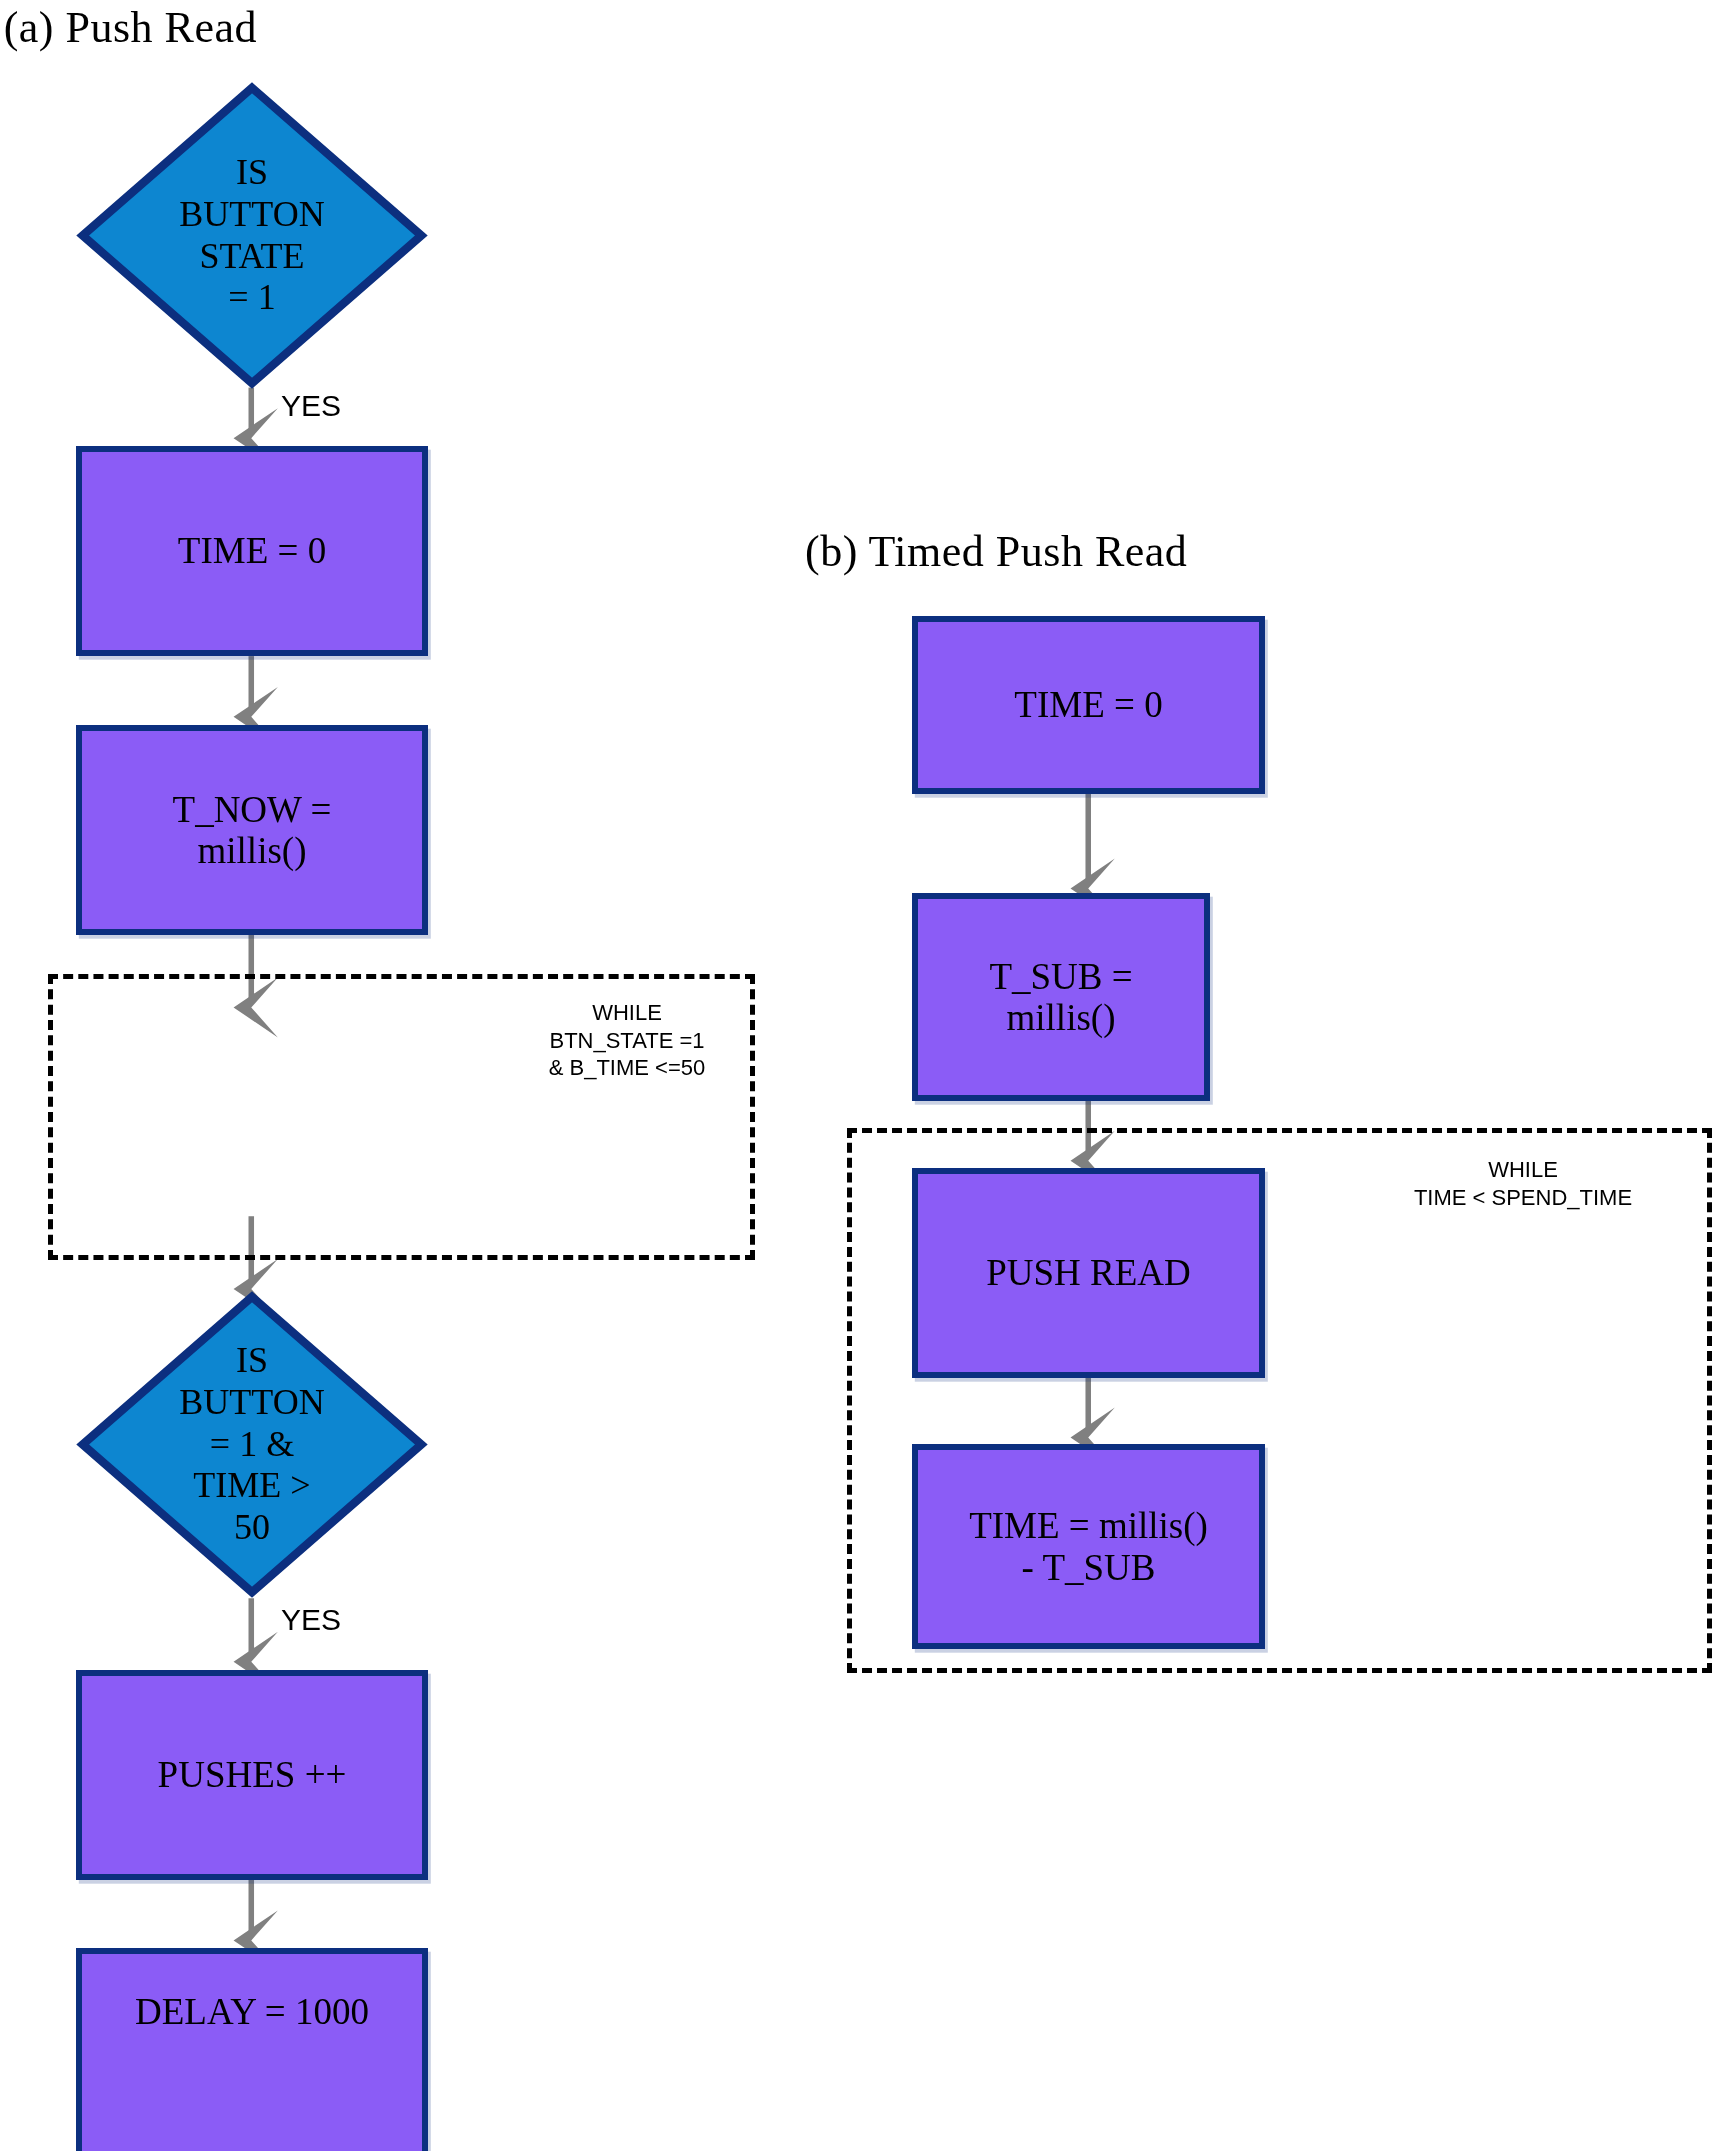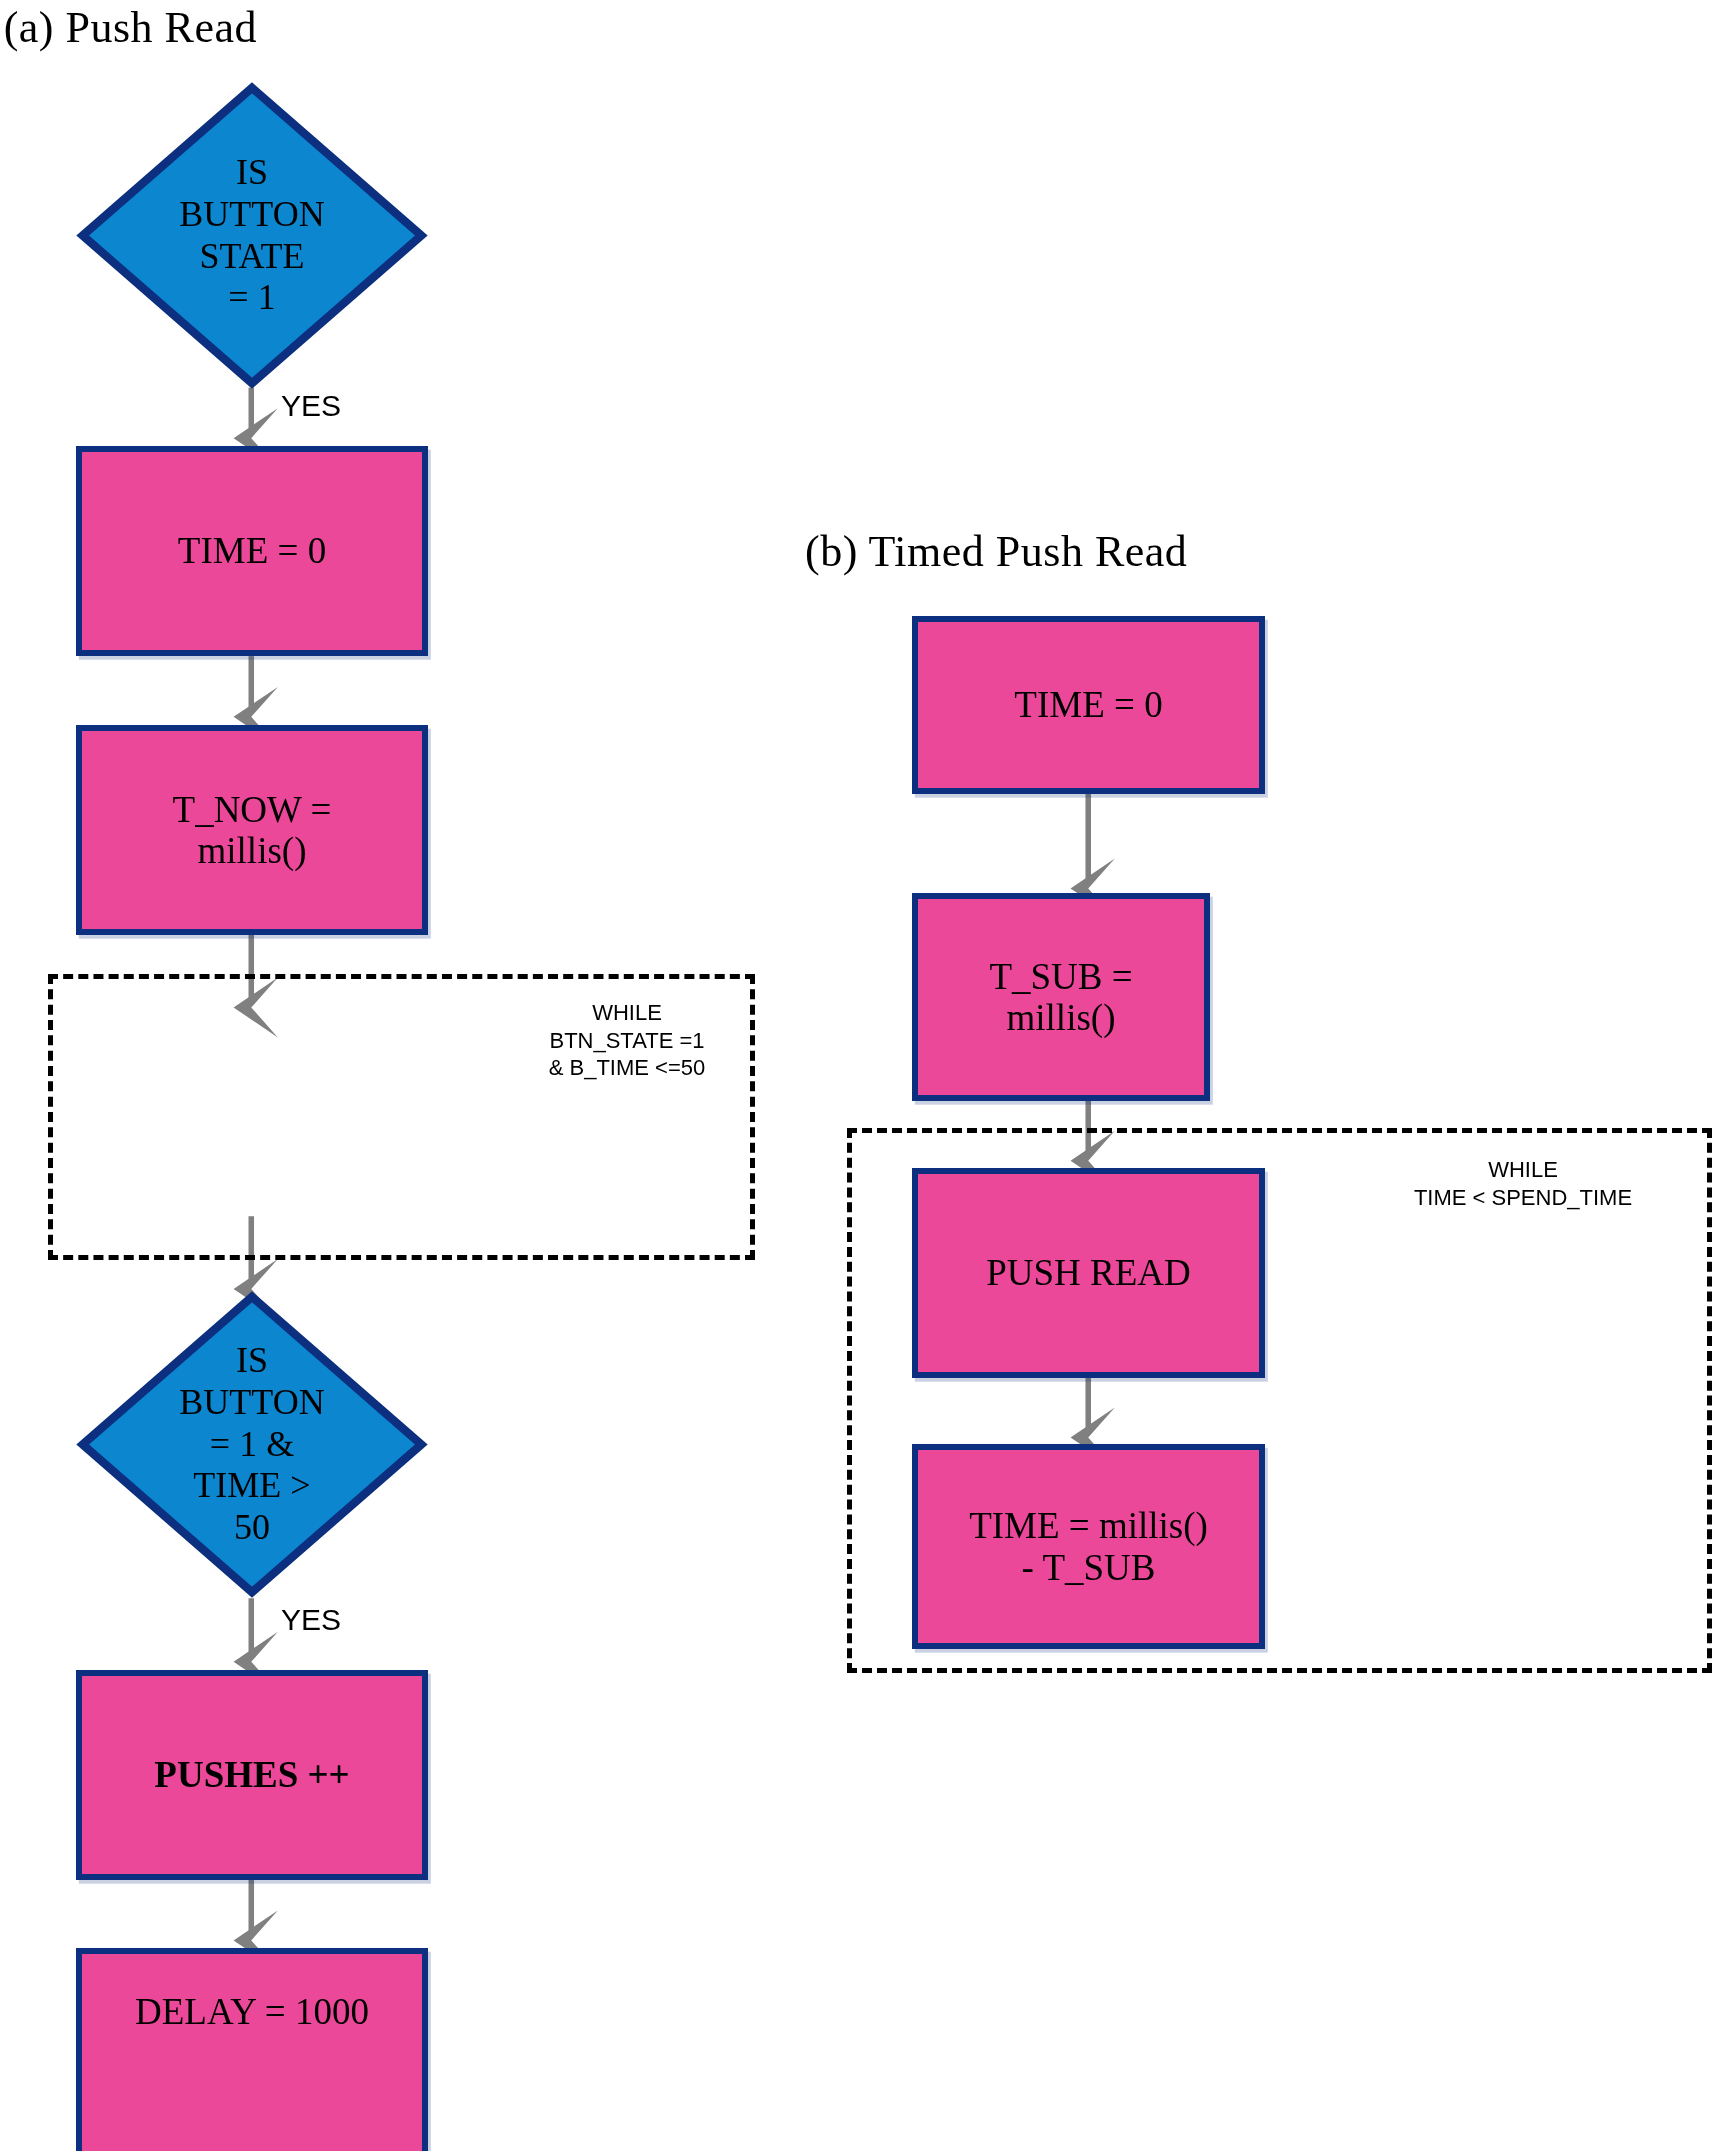--- a/index.html
+++ b/index.html
@@ -22,21 +22,21 @@
     color: #000000;
     white-space: nowrap;
     letter-spacing: 0.5px;
   }
   #title-a { left: 3.7px;   top: 1.8px; }
   #title-b { left: 805px; top: 526px; }
 
   .node {
     position: absolute;
     box-sizing: border-box;
-    background: #ec4899;
+    background: #8b5cf6;
     border: 6.5px solid #0c2f7f;
     display: flex;
     align-items: center;
     justify-content: center;
     text-align: center;
     color: #000000;
     font-family: "Liberation Serif", serif;
     font-size: 37px;
     line-height: 1.12;
     box-shadow: 2.8px 3.7px 0 rgba(12,47,127,0.22);
@@ -153,21 +153,21 @@
     <svg width="348" height="305" viewBox="0 0 377 330" xmlns="http://www.w3.org/2000/svg">
       <polygon points="188.5,5 372,165 188.5,325 5,165" fill="#0d86d0" stroke="#0c2f7f" stroke-width="9"></polygon>
     </svg>
     <div class="diamond-label">IS
 BUTTON
 = 1 &amp;
 TIME &gt;
 50</div>
   </div>
 
-  <div class="node" style="left:76px; top:1670px; width:352px; height:210px;font-weight:bold;">
+  <div class="node" style="left:76px; top:1670px; width:352px; height:210px;">
     <span class="txt">PUSHES ++</span>
   </div>
 
   <div class="node" style="left:76px; top:1948px; width:352px; height:210px; align-items:flex-start; padding-top:37px;">
     <span class="txt">DELAY = 1000</span>
   </div>
 
   <div class="edge-label" style="left:281px; top:389px;">YES</div>
   <div class="edge-label" style="left:281px; top:1603px;">YES</div>
 

